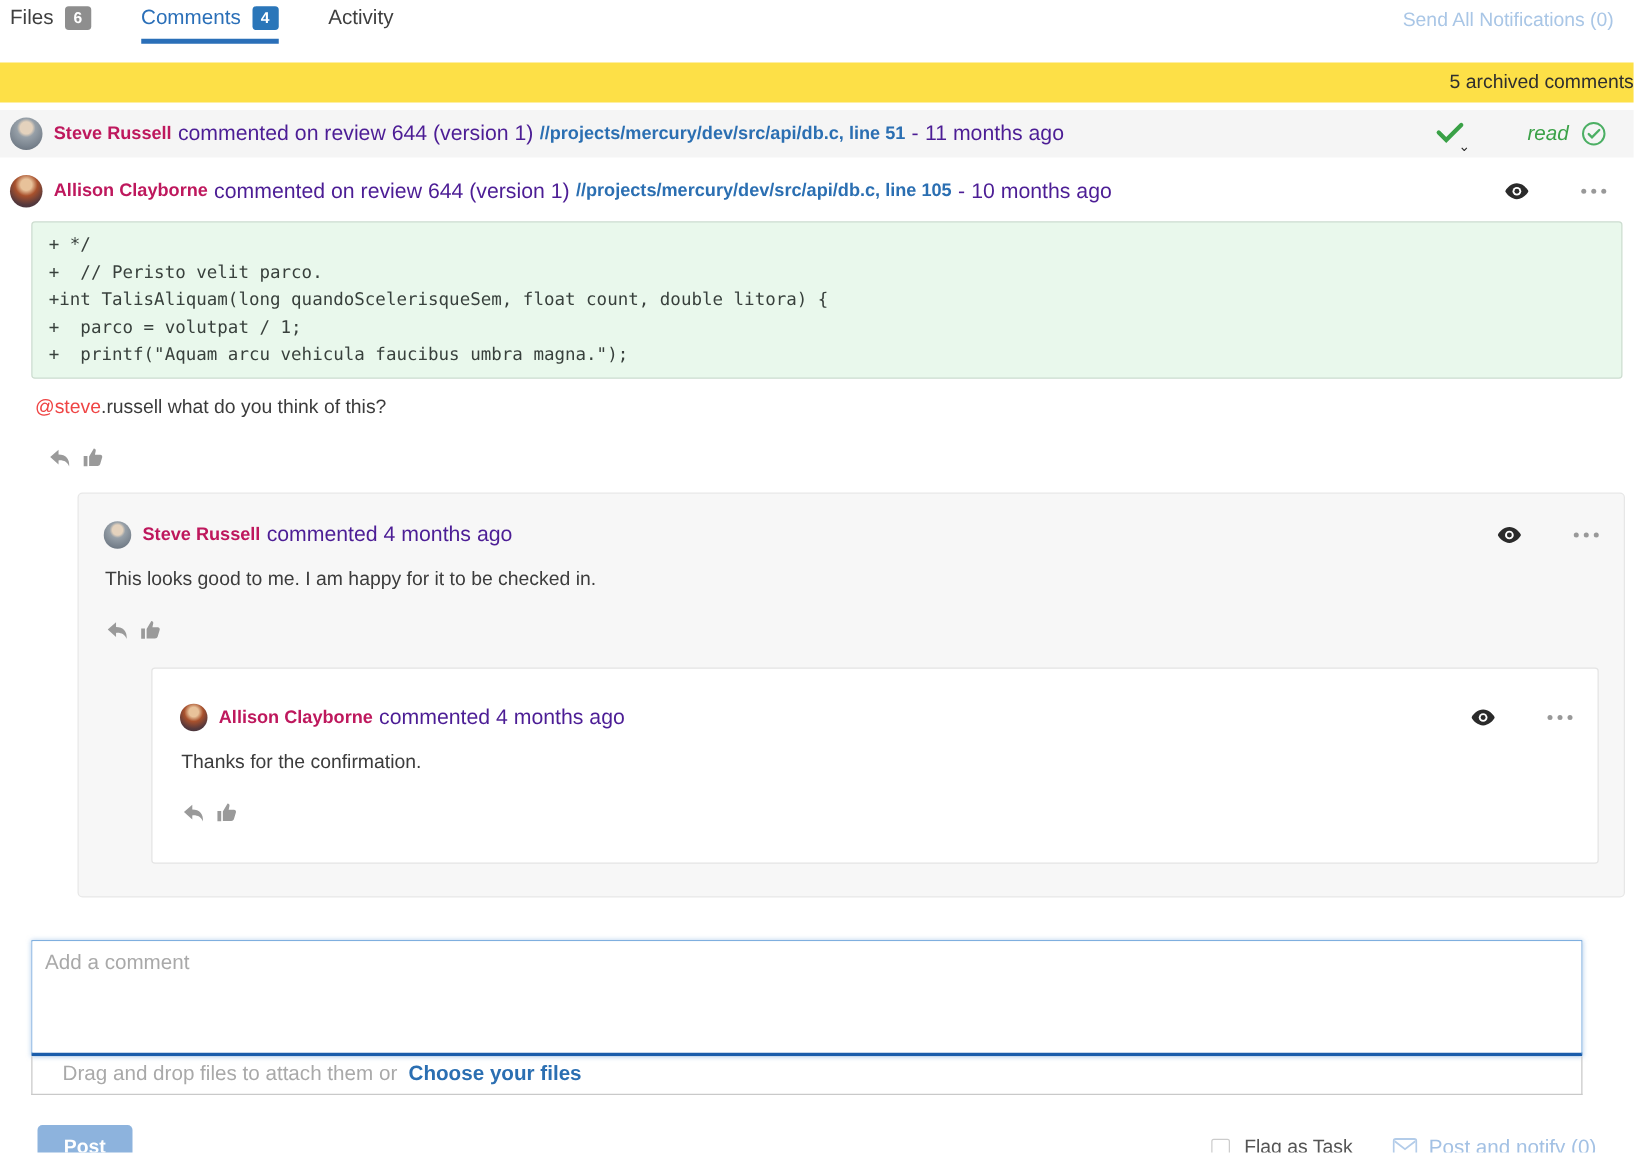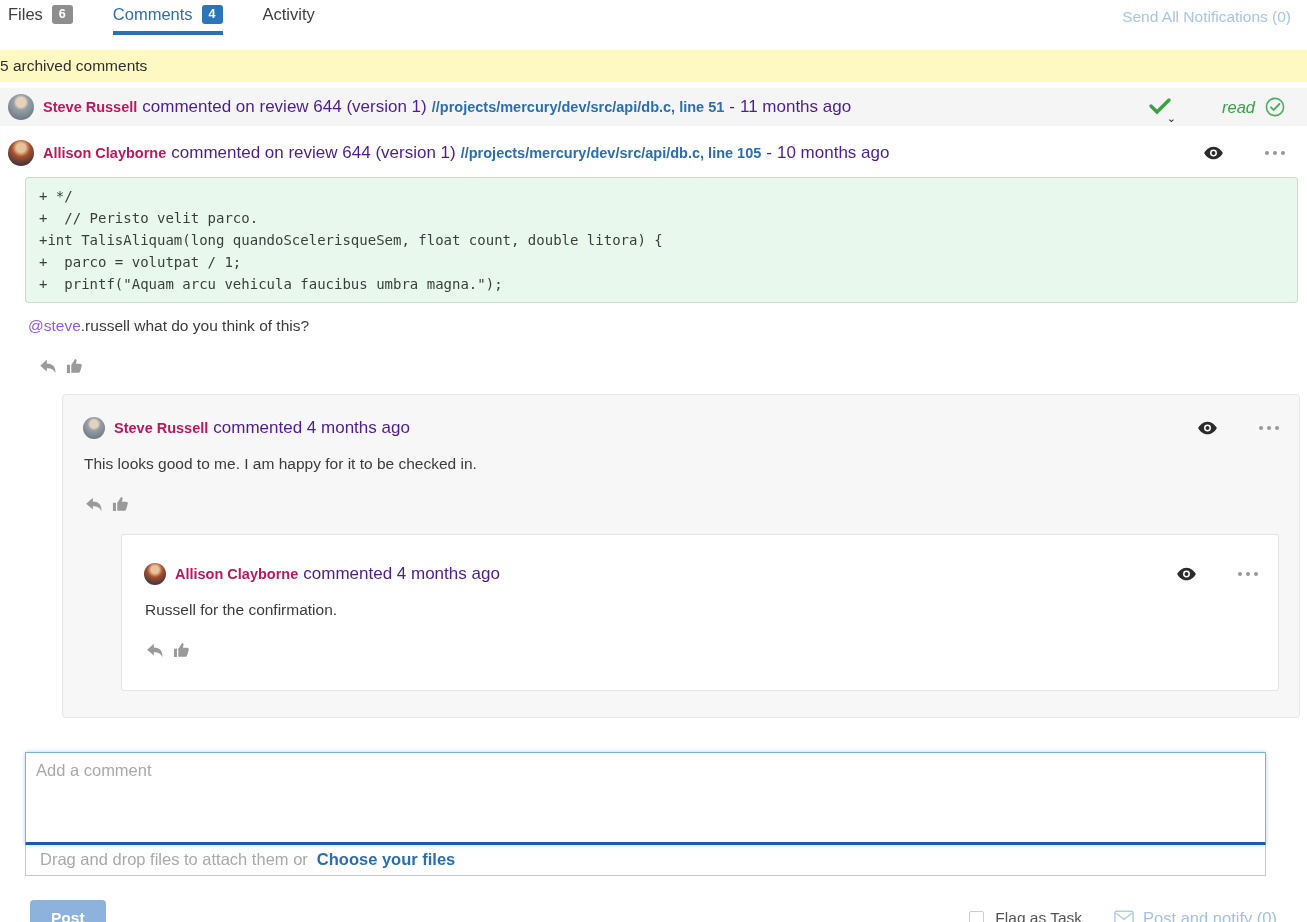--- a/index.html
+++ b/index.html
@@ -13,21 +13,21 @@
   .tab { display:flex; align-items:flex-end; gap:9px; font-size:16.5px; color:#3f3f3f;
          padding-bottom:7px; border-bottom:4px solid transparent; margin-right:40px; cursor:pointer; }
   .tab.active { color:#2a6fb8; border-bottom-color:#2a6fb8; }
   .badge { font-size:12.5px; font-weight:bold; color:#fff; padding:2px 7px; border-radius:3px; line-height:1.2; }
   .badge.gray { background:#8e8e8e; }
   .badge.blue { background:#2a76b9; }
   .tab-spacer { flex:1; }
   .send-all { font-size:15.5px; color:#a9c6e6; padding-top:3px; cursor:pointer; }
 
   
-  .archived-bar { margin-top:15px; height:32px; background:#fef9c3; text-align:left;
+  .archived-bar { margin-top:15px; height:32px; background:#fde047; text-align:right;
                   font-size:15.5px; color:#2f2f2f; line-height:32px; cursor:pointer; }
 
   
   .row { display:flex; align-items:center; padding:0 22px 0 8px; }
   .archived-row { margin-top:6px; height:38px; background:#f5f5f5; }
   .head-row { margin-top:8px; height:37px; background:#fff; }
   .avatar { width:26px; height:26px; border-radius:50%; flex:none; }
   .avatar.small { width:22px; height:22px; }
   .av-steve { background:radial-gradient(circle at 50% 32%, #e4d2bd 22%, #97a0a8 34%, #78828d 70%, #5d6670 100%); }
   .av-allison { background:radial-gradient(circle at 50% 30%, #e8c29a 20%, #a8512d 40%, #54383c 72%, #3a3240 100%); }
@@ -44,21 +44,21 @@
   .dots i { width:4px; height:4px; border-radius:50%; background:#999; display:block; }
   .eye-btn { cursor:pointer; display:inline-flex; margin-right:42px; }
 
   
   .code-block { margin:6px 9px 0 25px; background:#e9f8ec; border:1px solid #ccdccf;
                 border-radius:3px; padding:7px 13px;
                 font-family:"DejaVu Sans Mono", monospace; font-size:14px; line-height:22px;
                 color:#38403c; white-space:pre; overflow:hidden; }
 
   .comment-body { margin:14px 0 0 28px; font-size:15.5px; color:#3c3c3c; }
-  .mention { color:#8b5cf6; cursor:pointer; }
+  .mention { color:#ef4444; cursor:pointer; }
 
   .action-icons { margin:21px 0 0 40px; display:flex; align-items:flex-end; gap:9px; height:18px; }
   .action-icons svg { cursor:pointer; }
 
   
   .thread-outer { margin:20px 7px 0 62px; background:#f7f7f7; border:1px solid #e7e7e7;
                   border-radius:4px; padding:22px 20px 26px 20px; }
   .reply-head { display:flex; align-items:center; }
   .reply-body { margin:16px 0 0 1px; font-size:15.5px; color:#3c3c3c; }
   .reply-actions { margin:21px 0 0 3px; display:flex; align-items:flex-end; gap:9px; height:18px; }
@@ -68,21 +68,21 @@
 
   
   .comment-form { margin:34px 41px 0 25px;border-radius:26px; }
   .comment-form textarea {
     display:block; width:100%; height:93px; resize:none; outline:none;
     border:1px solid #7fafdf; border-bottom:3px solid #1a5dab; border-radius:1px;
     box-shadow:0 0 4px rgba(120,170,220,.55);
     padding:8px 10px; font-family:"Liberation Sans", sans-serif; font-size:16.5px; color:#444;
   }
   .comment-form textarea::placeholder { color:#a9a9a9; }
-  .drop-row { border:1px solid #c9c9c9; border-top:none; padding:5px 0 6px 14px;
+  .drop-row { border:1px solid #c9c9c9; border-top:none; padding:5px 0 6px 24px;
               font-size:16.5px; color:#a9a9a9; display:flex;align-items:center; }
   .choose-files { color:#2b6fb2; font-weight:bold; margin-left:9px; cursor:pointer; }
 
   
   .footer { margin:24px 30px 0 30px; display:flex; align-items:center; }
   .post-btn { background:#8db3dd; color:#fff; font-weight:bold; font-size:15.5px;
               border:none; border-radius:4px; padding:9px 21px; cursor:pointer;
               font-family:"Liberation Sans", sans-serif; }
   .footer-right { margin-left:auto; display:flex; align-items:center; }
   .flag-wrap { display:flex; align-items:center; gap:11px; color:#555; font-size:15.5px; }
@@ -215,21 +215,21 @@
             <circle cx="12" cy="8" r="2.5" fill="#2b2b2b"></circle>
           </svg>
         </span>
         <span class="dots">
             <i></i>
             <i></i>
             <i></i>
           </span>
       </span>
     </div>
-    <div class="reply-body">Russell for the confirmation.</div>
+    <div class="reply-body">Thanks for the confirmation.</div>
     <div class="reply-actions">
       <svg width="17" height="15" viewBox="0 0 20 18">
         <path d="M8 1 L0 8 l8 7 V11.2 c5-.4 8.6 1.6 10.2 5.8 .7-7.3-3.2-11.6-10.2-11.6z" fill="#9a9a9a"></path>
       </svg>
       <svg width="17" height="17" viewBox="0 0 18 18">
         <path d="M1 8.2h3.2V17H1z M5.6 17 V8.6 L9.6 2 c1.1 0 1.9 1 1.6 2.1 L10.5 7.1 h4.5 c1.2 0 2 1.1 1.7 2.2 l-1.7 5.7 c-.3 1-1.2 1.7-2.3 1.7 H5.6z" fill="#9a9a9a"></path>
       </svg>
     </div>
   </div>
 </div>

